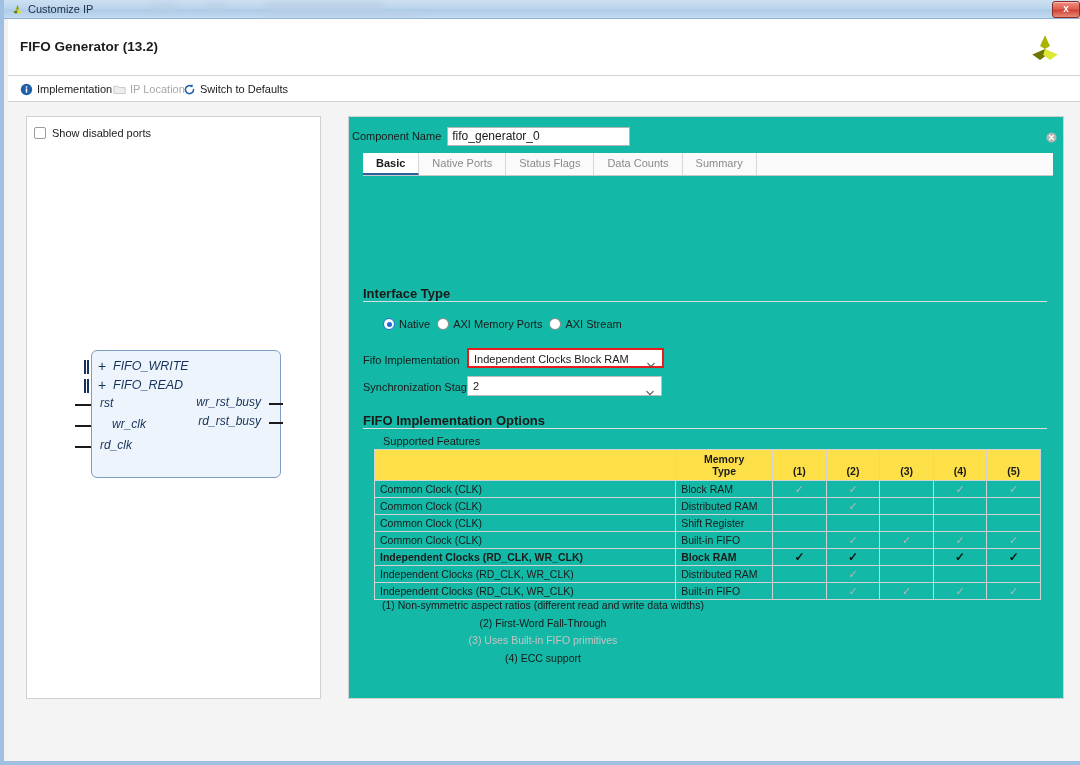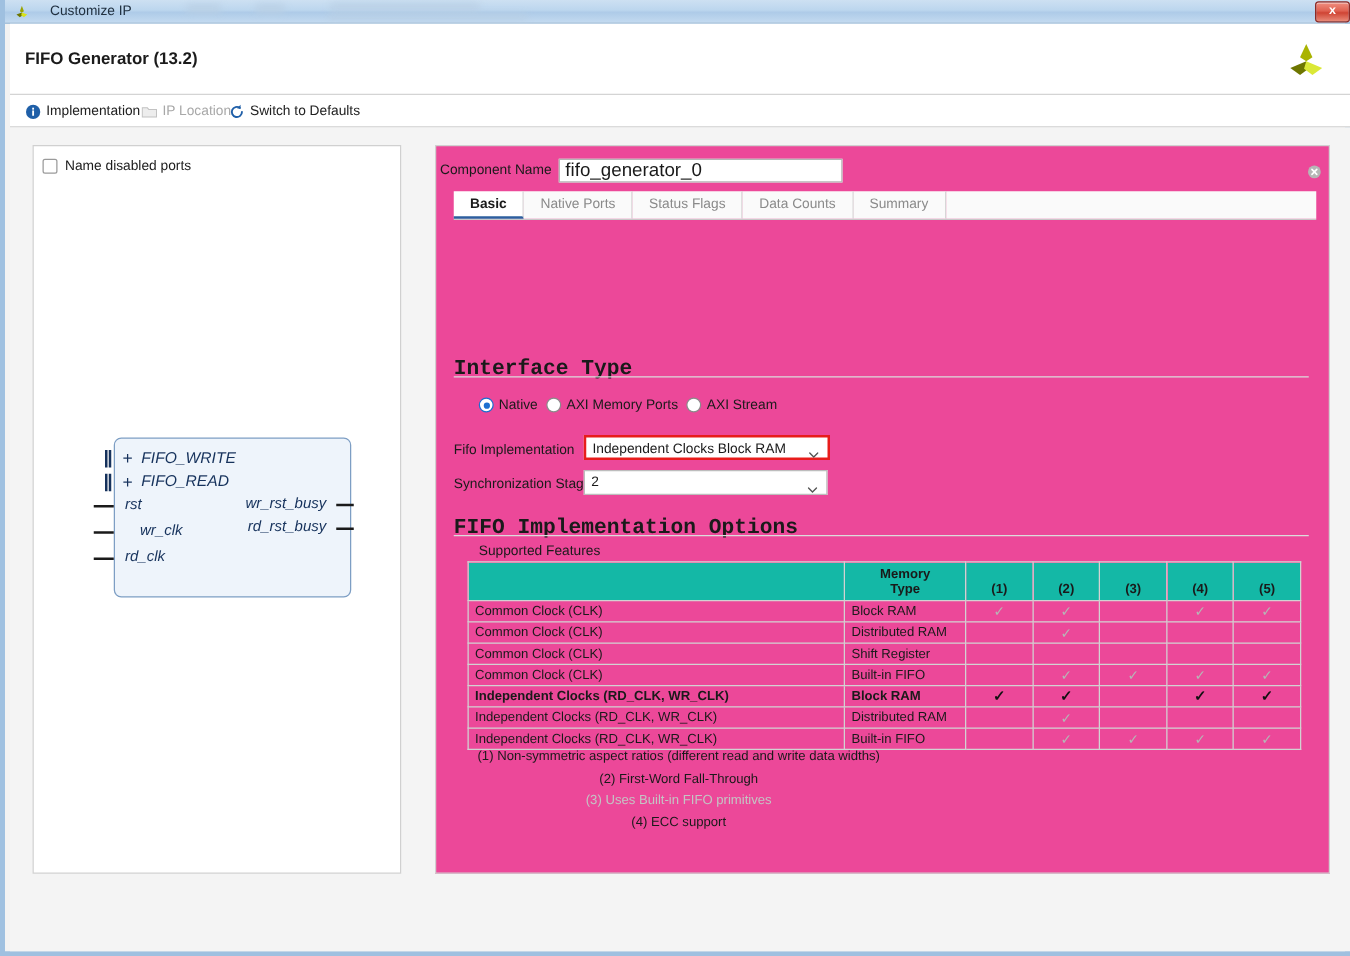--- a/index.html
+++ b/index.html
@@ -43,21 +43,20 @@
     position: absolute;
     left: 7px; top: 3px;
     width: 13px; height: 13px;
   }
   #titlebar .tb-title {
     position: absolute;
     left: 24px; top: 3px;
     font-size: 11px;
     color: #203040;
     white-space: nowrap;
-    margin-left: 12px;
   }
   .tb-blur {
     position: absolute;
     background: #b9cfe4;
     filter: blur(3px);
     opacity: .75;
     border-radius: 2px;
   }
   #close-btn {
     position: absolute;
@@ -213,21 +212,21 @@
     height: 0;
     border-top: 2px solid #1a1a1a;
   }
 
   
   #right-panel {
     position: absolute;
     left: 340px; top: 14px;
     width: 716px;
     height: 583px;
-    background: #ec4899;
+    background: #14b8a6;
     border: 1px solid #d0d0d0;
     box-sizing: border-box;
   }
 
   #comp-name-row {
     position: absolute;
     left: 3px; top: 8px;
     width: 710px;
     height: 22px;
     display: flex;
@@ -238,21 +237,21 @@
     color: #1a1a1a;
     margin-right: 6px;
     white-space: nowrap;
   }
   #comp-name-input {
     flex: 1 1 auto;
     height: 19px;
     border: 1px solid #b5b5b5;
     background: #fff;
     font-family: "Liberation Sans", sans-serif;
-    font-size: 15px;
+    font-size: 12px;
     color: #1a1a1a;
     padding: 0 22px 0 4px;
     box-sizing: border-box;
     outline: none;
   }
   #comp-name-clear {
     position: absolute;
     right: 4px; top: 4px;
     width: 13px; height: 13px;
     cursor: pointer;
@@ -289,24 +288,23 @@
   }
   .tab-filler {
     flex: 1 1 auto;
     border-right: none;
     background: #fafafa;
   }
 
   
   .section-title {
     position: absolute;
-    font-size: 17px;
+    font-size: 13px;
     font-weight: bold;
     color: #1a1a1a;
-    font-family: Liberation Mono, monospace;
   }
   .section-rule {
     position: absolute;
     height: 0;
     border-top: 1px solid #dcdcdc;
   }
 
   
   #radio-row {
     position: absolute;
@@ -386,21 +384,21 @@
     height: 16px;
     text-align: left;
     font-weight: normal;
     color: #1a1a1a;
     vertical-align: middle;
     overflow: hidden;
     white-space: nowrap;
   }
   #feat-table thead th {
     height: 27px;
-    background: #14b8a6;
+    background: #fde047;
     font-weight: bold;
     text-align: center;
     vertical-align: bottom;
     padding-bottom: 3px;
   }
   #feat-table thead th.memtype-h { line-height: 12px; vertical-align: middle; padding-bottom: 0; }
   #feat-table tbody tr.bold td { font-weight: bold; }
   #feat-table td.ck { text-align: center; }
   .chk-light { color: #b6b6b6; font-size: 11px; }
   .chk-dark { color: #111111; font-size: 12px; font-weight: bold; }
@@ -488,21 +486,21 @@
       <span>Switch to Defaults</span>
     </div>
   </div>
 
   <div id="content">
 
     <div id="left-panel">
 
       <div id="show-disabled-row">
         <span class="cbx"></span>
-        <span>Name disabled ports</span>
+        <span>Show disabled ports</span>
       </div>
 
       <div id="fifo-diagram">
         <div id="fifo-box"></div>
 
         <div class="bus-bar" style="left:11px; top:10px;"></div>
         <span class="plus-ico" style="left:25px; top:9px;">+</span>
         <span class="port-label" style="left:40px; top:9px;">FIFO_WRITE</span>
 
         <div class="bus-bar" style="left:11px; top:29px;"></div>

